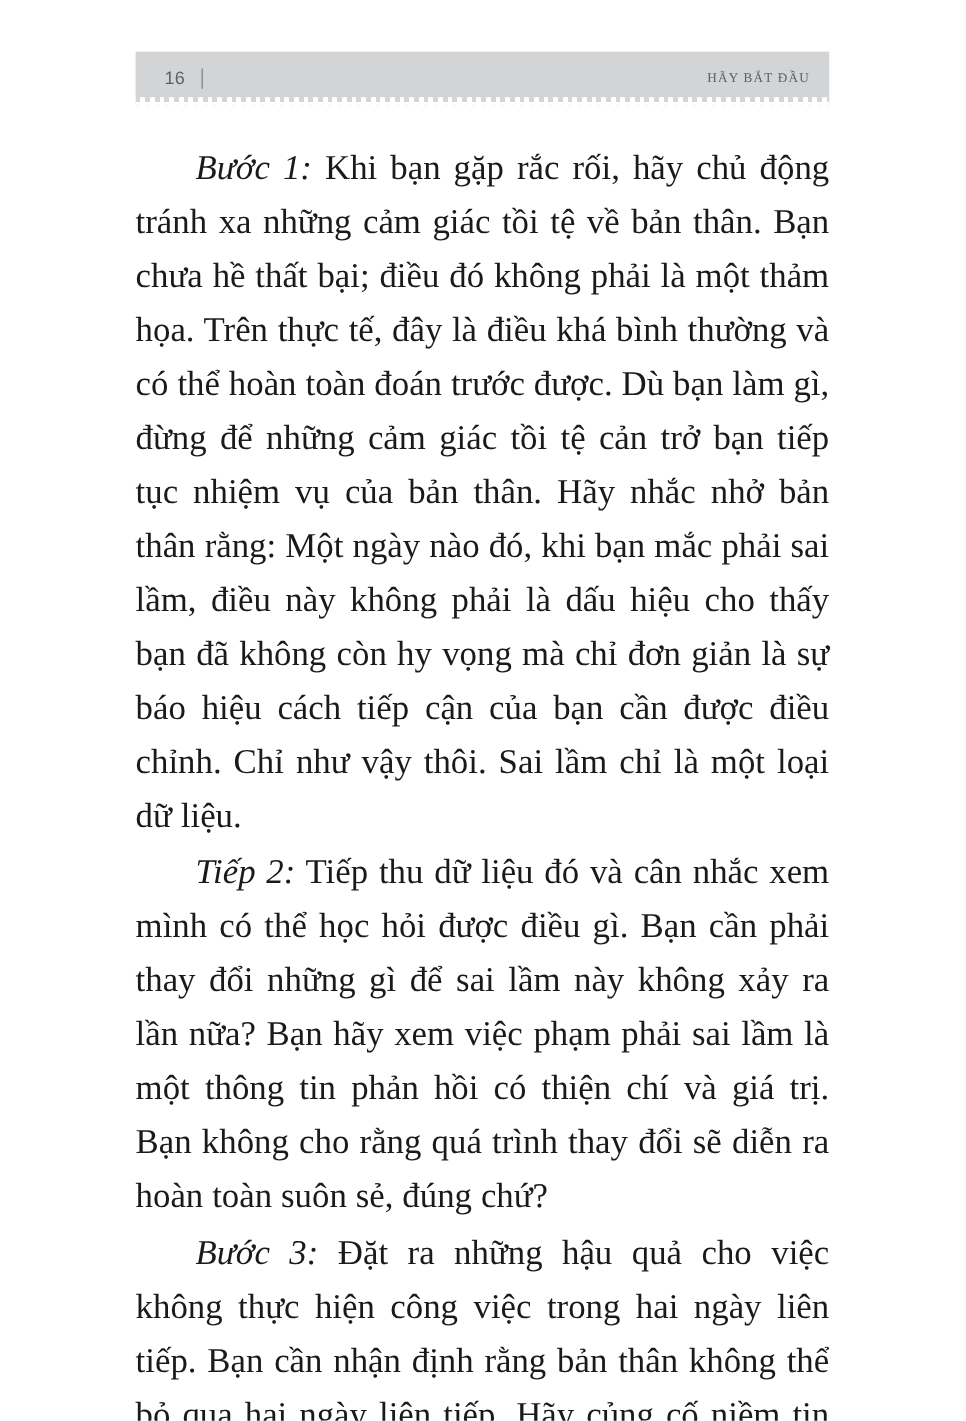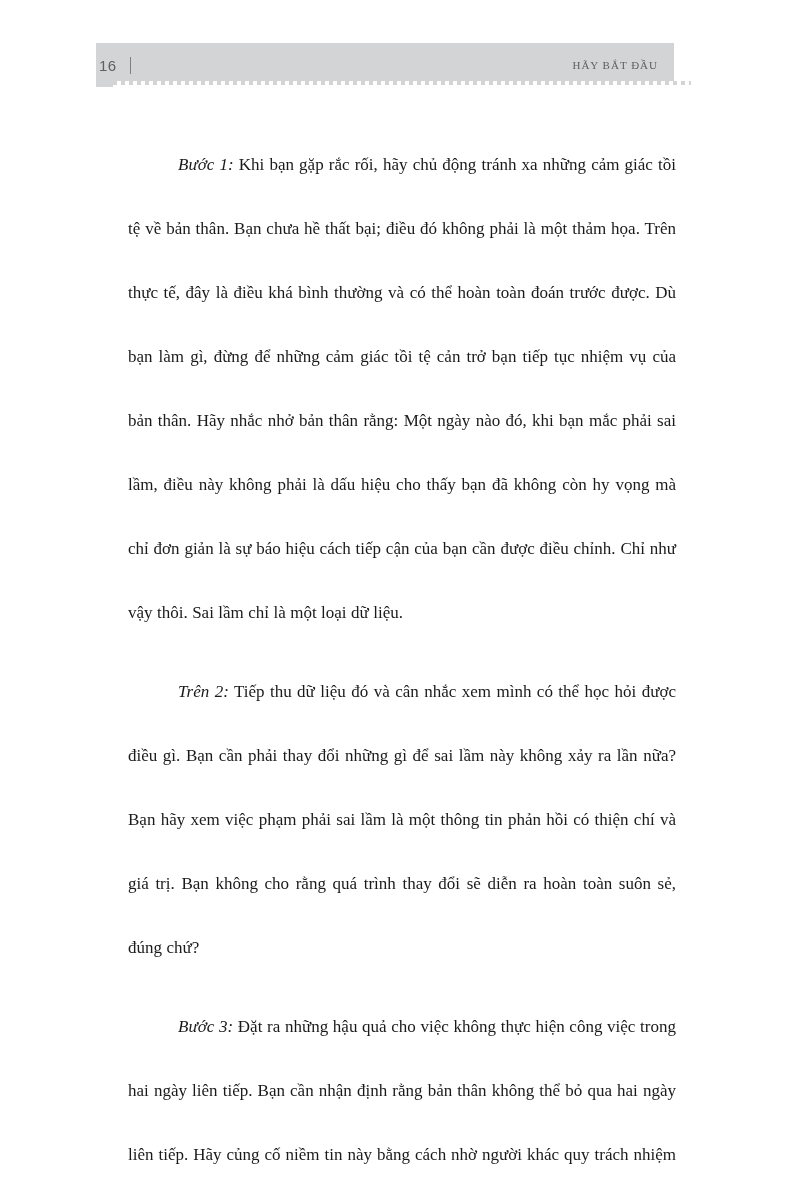--- a/index.html
+++ b/index.html
@@ -20,29 +20,29 @@
     left: 0;
     top: 0;
     width: 805px;
     height: 1184px;
     background: #ffffff;
   }
 
   
   .header-band {
     position: absolute;
-    left: 96px;
+    left: 113px;
     top: 43px;
     width: 578px;
     height: 44px;
     background: #d2d4d6;
     display: flex;
     align-items: center;
     box-sizing: border-box;
-    padding: 0 16px 0 3px;
+    padding: 0 16px 0 24px;
   }
   
   .header-scallop {
     position: absolute;
     left: 113px;
     top: 81px;
     width: 578px;
     height: 7px;
     background-image:
       repeating-linear-gradient(to right,
@@ -85,23 +85,23 @@
   }
 
   
   .textblock {
     position: absolute;
     left: 113px;
     top: 118px;
     width: 578px;
   }
   p.para {
-    margin: 15px;
-    font-size: 17px;
-    line-height: 64px;
+    margin: 0;
+    font-size: 29px;
+    line-height: 45px;
     color: #1a1a1a;
     text-align: justify;
     text-indent: 50px;
     text-justify: inter-word;
     word-spacing: 0.2px;
     hyphens: none;
   }
   p.para + p.para {
     margin-top: 2px;
   }
@@ -119,18 +119,18 @@
     <span class="folio-rule"></span>
     <span class="header-spacer"></span>
     <span class="running-title">HÃY BẮT ĐẦU</span>
   </div>
   <div class="header-scallop"></div>
 
   <div class="textblock">
 
     <p class="para"><span class="step">Bước 1:</span><span> Khi bạn gặp rắc rối, hãy chủ động tránh xa những cảm giác tồi tệ về bản thân. Bạn chưa hề thất bại; điều đó không phải là một thảm họa. Trên thực tế, đây là điều khá bình thường và có thể hoàn toàn đoán trước được. Dù bạn làm gì, đừng để những cảm giác tồi tệ cản trở bạn tiếp tục nhiệm vụ của bản thân. Hãy nhắc nhở bản thân rằng: Một ngày nào đó, khi bạn mắc phải sai lầm, điều này không phải là dấu hiệu cho thấy bạn đã không còn hy vọng mà chỉ đơn giản là sự báo hiệu cách tiếp cận của bạn cần được điều chỉnh. Chỉ như vậy thôi. Sai lầm chỉ là một loại dữ liệu.</span></p>
 
-    <p class="para"><span class="step">Trên 2:</span><span> Tiếp thu dữ liệu đó và cân nhắc xem mình có thể học hỏi được điều gì. Bạn cần phải thay đổi những gì để sai lầm này không xảy ra lần nữa? Bạn hãy xem việc phạm phải sai lầm là một thông tin phản hồi có thiện chí và giá trị. Bạn không cho rằng quá trình thay đổi sẽ diễn ra hoàn toàn suôn sẻ, đúng chứ?</span></p>
+    <p class="para"><span class="step">Tiếp 2:</span><span> Tiếp thu dữ liệu đó và cân nhắc xem mình có thể học hỏi được điều gì. Bạn cần phải thay đổi những gì để sai lầm này không xảy ra lần nữa? Bạn hãy xem việc phạm phải sai lầm là một thông tin phản hồi có thiện chí và giá trị. Bạn không cho rằng quá trình thay đổi sẽ diễn ra hoàn toàn suôn sẻ, đúng chứ?</span></p>
 
     <p class="para"><span class="step">Bước 3:</span><span> Đặt ra những hậu quả cho việc không thực hiện công việc trong hai ngày liên tiếp. Bạn cần nhận định rằng bản thân không thể bỏ qua hai ngày liên tiếp. Hãy củng cố niềm tin này bằng cách nhờ người khác quy trách nhiệm cho bạn hoặc tìm cách khiến hậu quả trở thành thực tế và gây khó chịu đến mức tốt hơn hết, là bạn nên quay lại guồng quay đuổi theo chiến thắng của bản thân.</span></p>
 
   </div>
 </div>
 
 </body></html>

